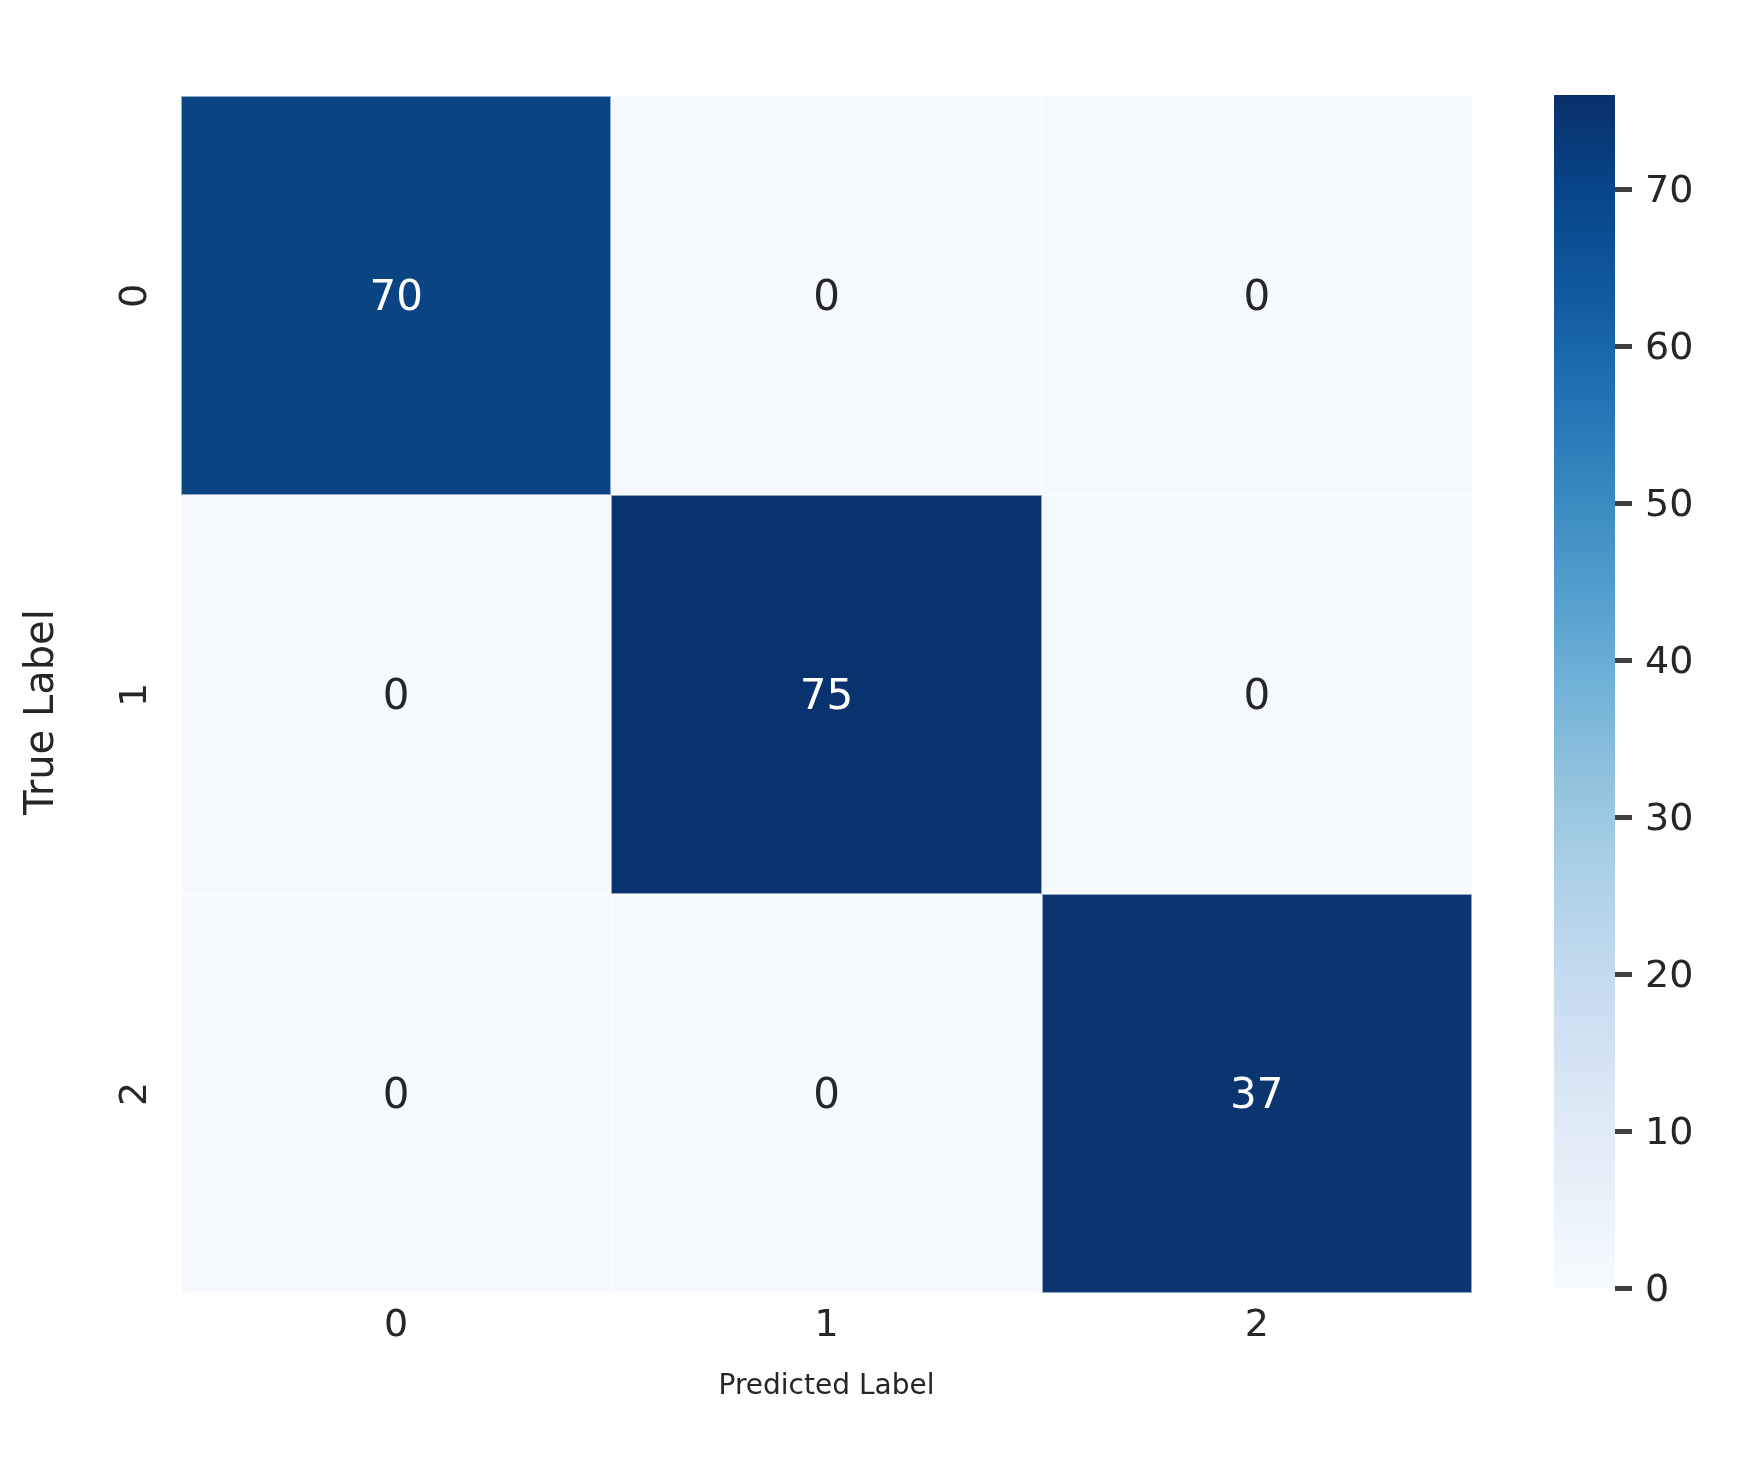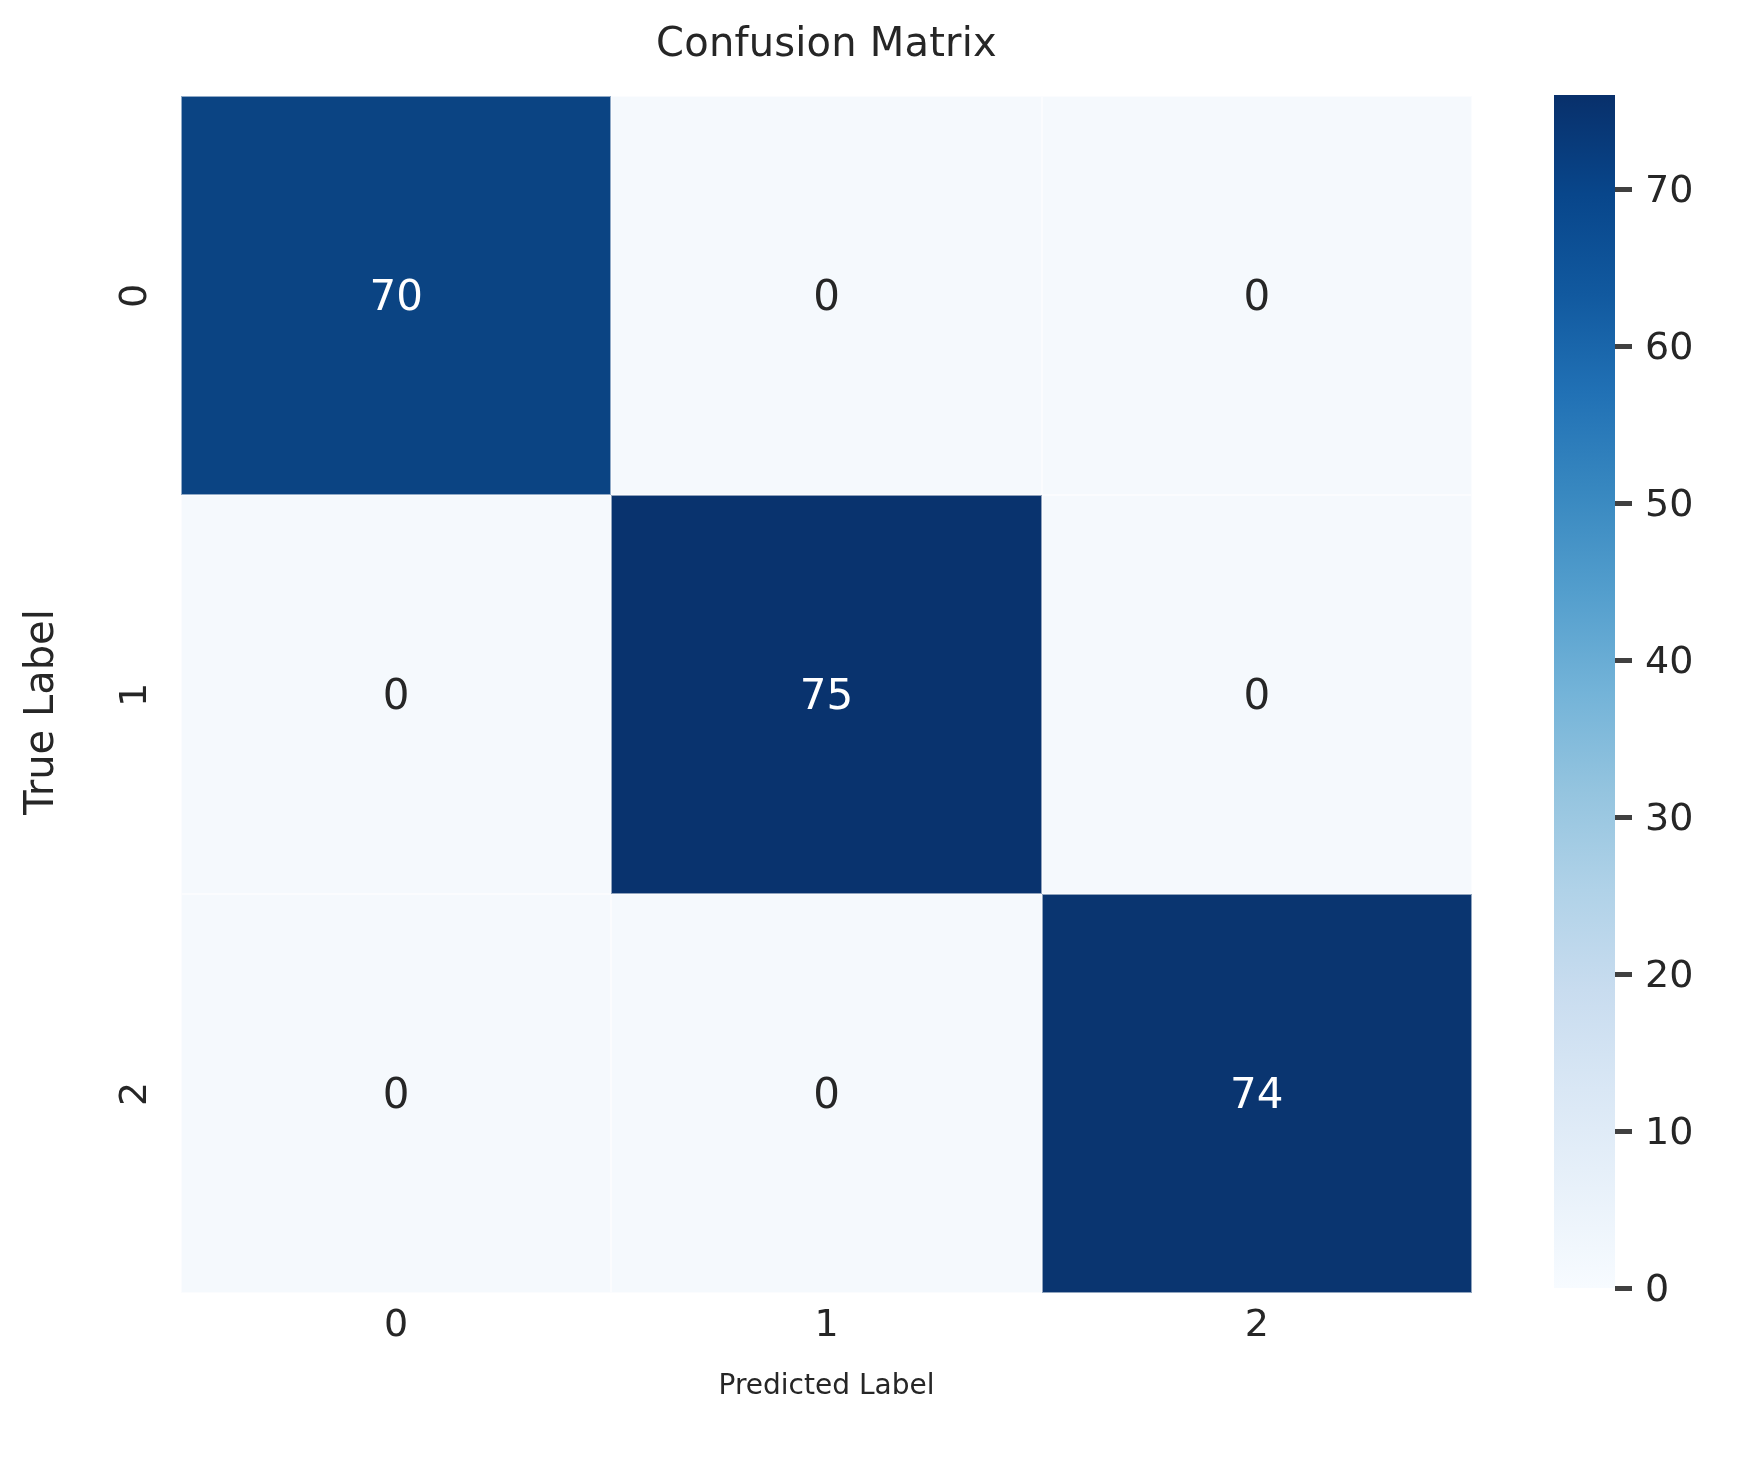--- a/index.html
+++ b/index.html
@@ -159,21 +159,20 @@
     font-size: 38px;
     color: #262626;
     line-height: 0;
   }
 </style>
 </head>
 <body>
 
 <div id="figure">
 
-  <div id="chart-title">Confusion Matrix</div>
 
   <div id="y-axis-title">True Label</div>
 
   <div id="y-tick-labels">
     <div class="y-tick">
       <span>0</span>
     </div>
     <div class="y-tick">
       <span>1</span>
     </div>
@@ -201,21 +200,21 @@
     <div class="hm-cell" style="background: rgb(245, 249, 253);">
       <span class="hm-value" style="color: rgb(38, 38, 38);">0</span>
     </div>
     <div class="hm-cell" style="background: rgb(245, 249, 253);">
       <span class="hm-value" style="color: rgb(38, 38, 38);">0</span>
     </div>
     <div class="hm-cell" style="background: rgb(245, 249, 253);">
       <span class="hm-value" style="color: rgb(38, 38, 38);">0</span>
     </div>
     <div class="hm-cell" style="background: rgb(10, 53, 112);">
-      <span class="hm-value" style="color: rgb(255, 255, 255);">74</span>
+      <span class="hm-value" style="color: rgb(255, 255, 255);">37</span>
     </div>
   </div>
 
   <div id="x-tick-labels">
     <div class="x-tick">0</div>
     <div class="x-tick">1</div>
     <div class="x-tick">2</div>
   </div>
 
   <div id="x-axis-title">Predicted Label</div>

